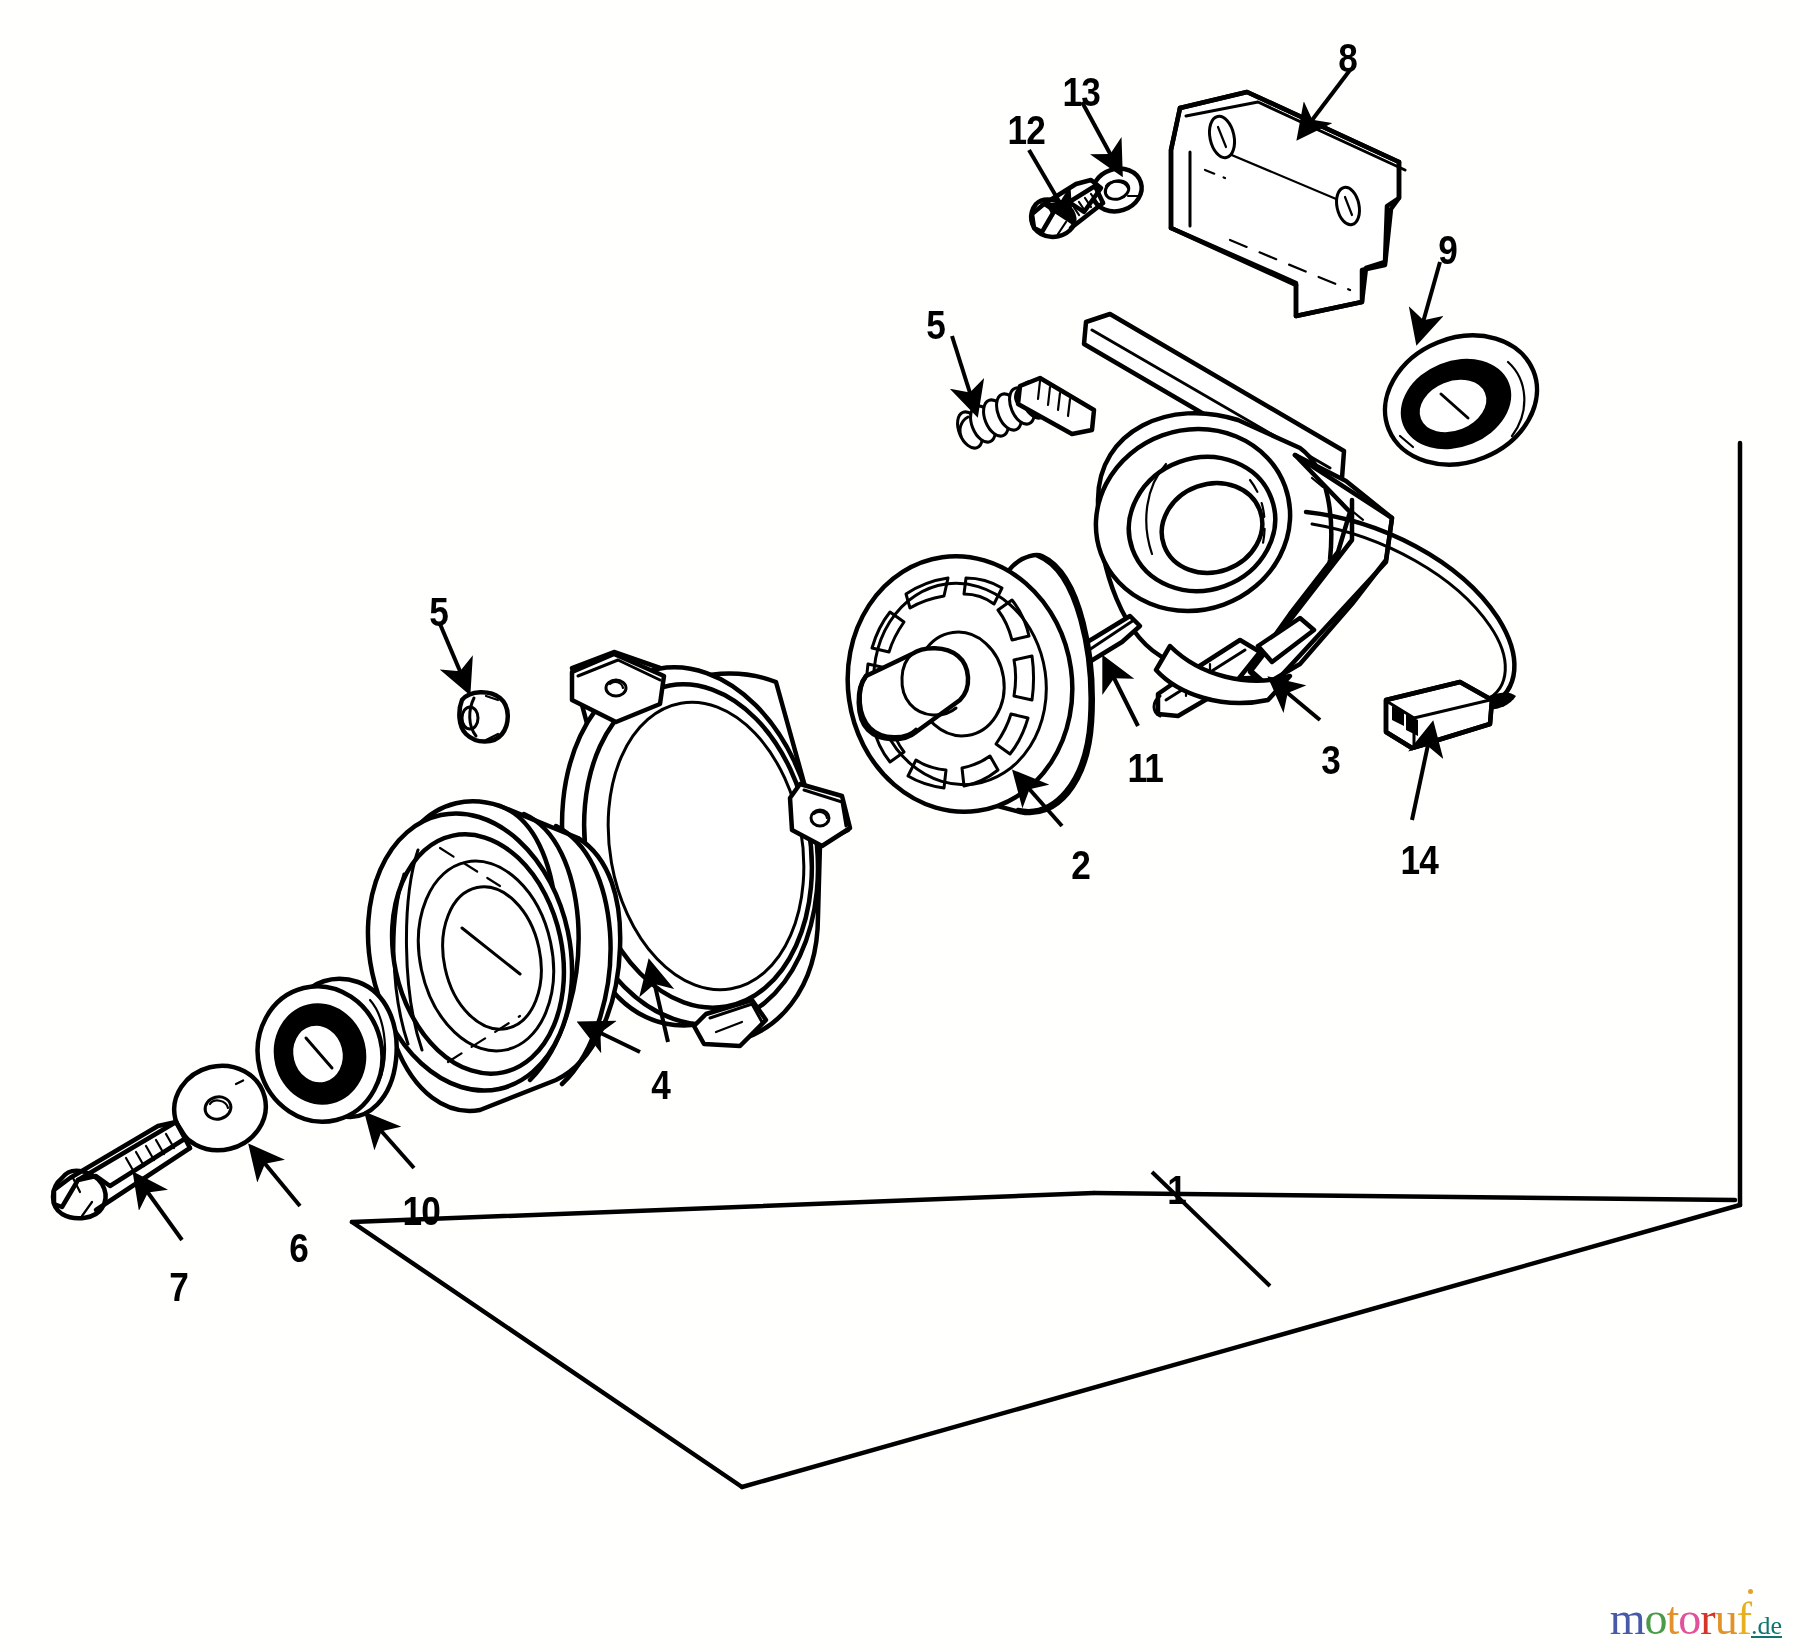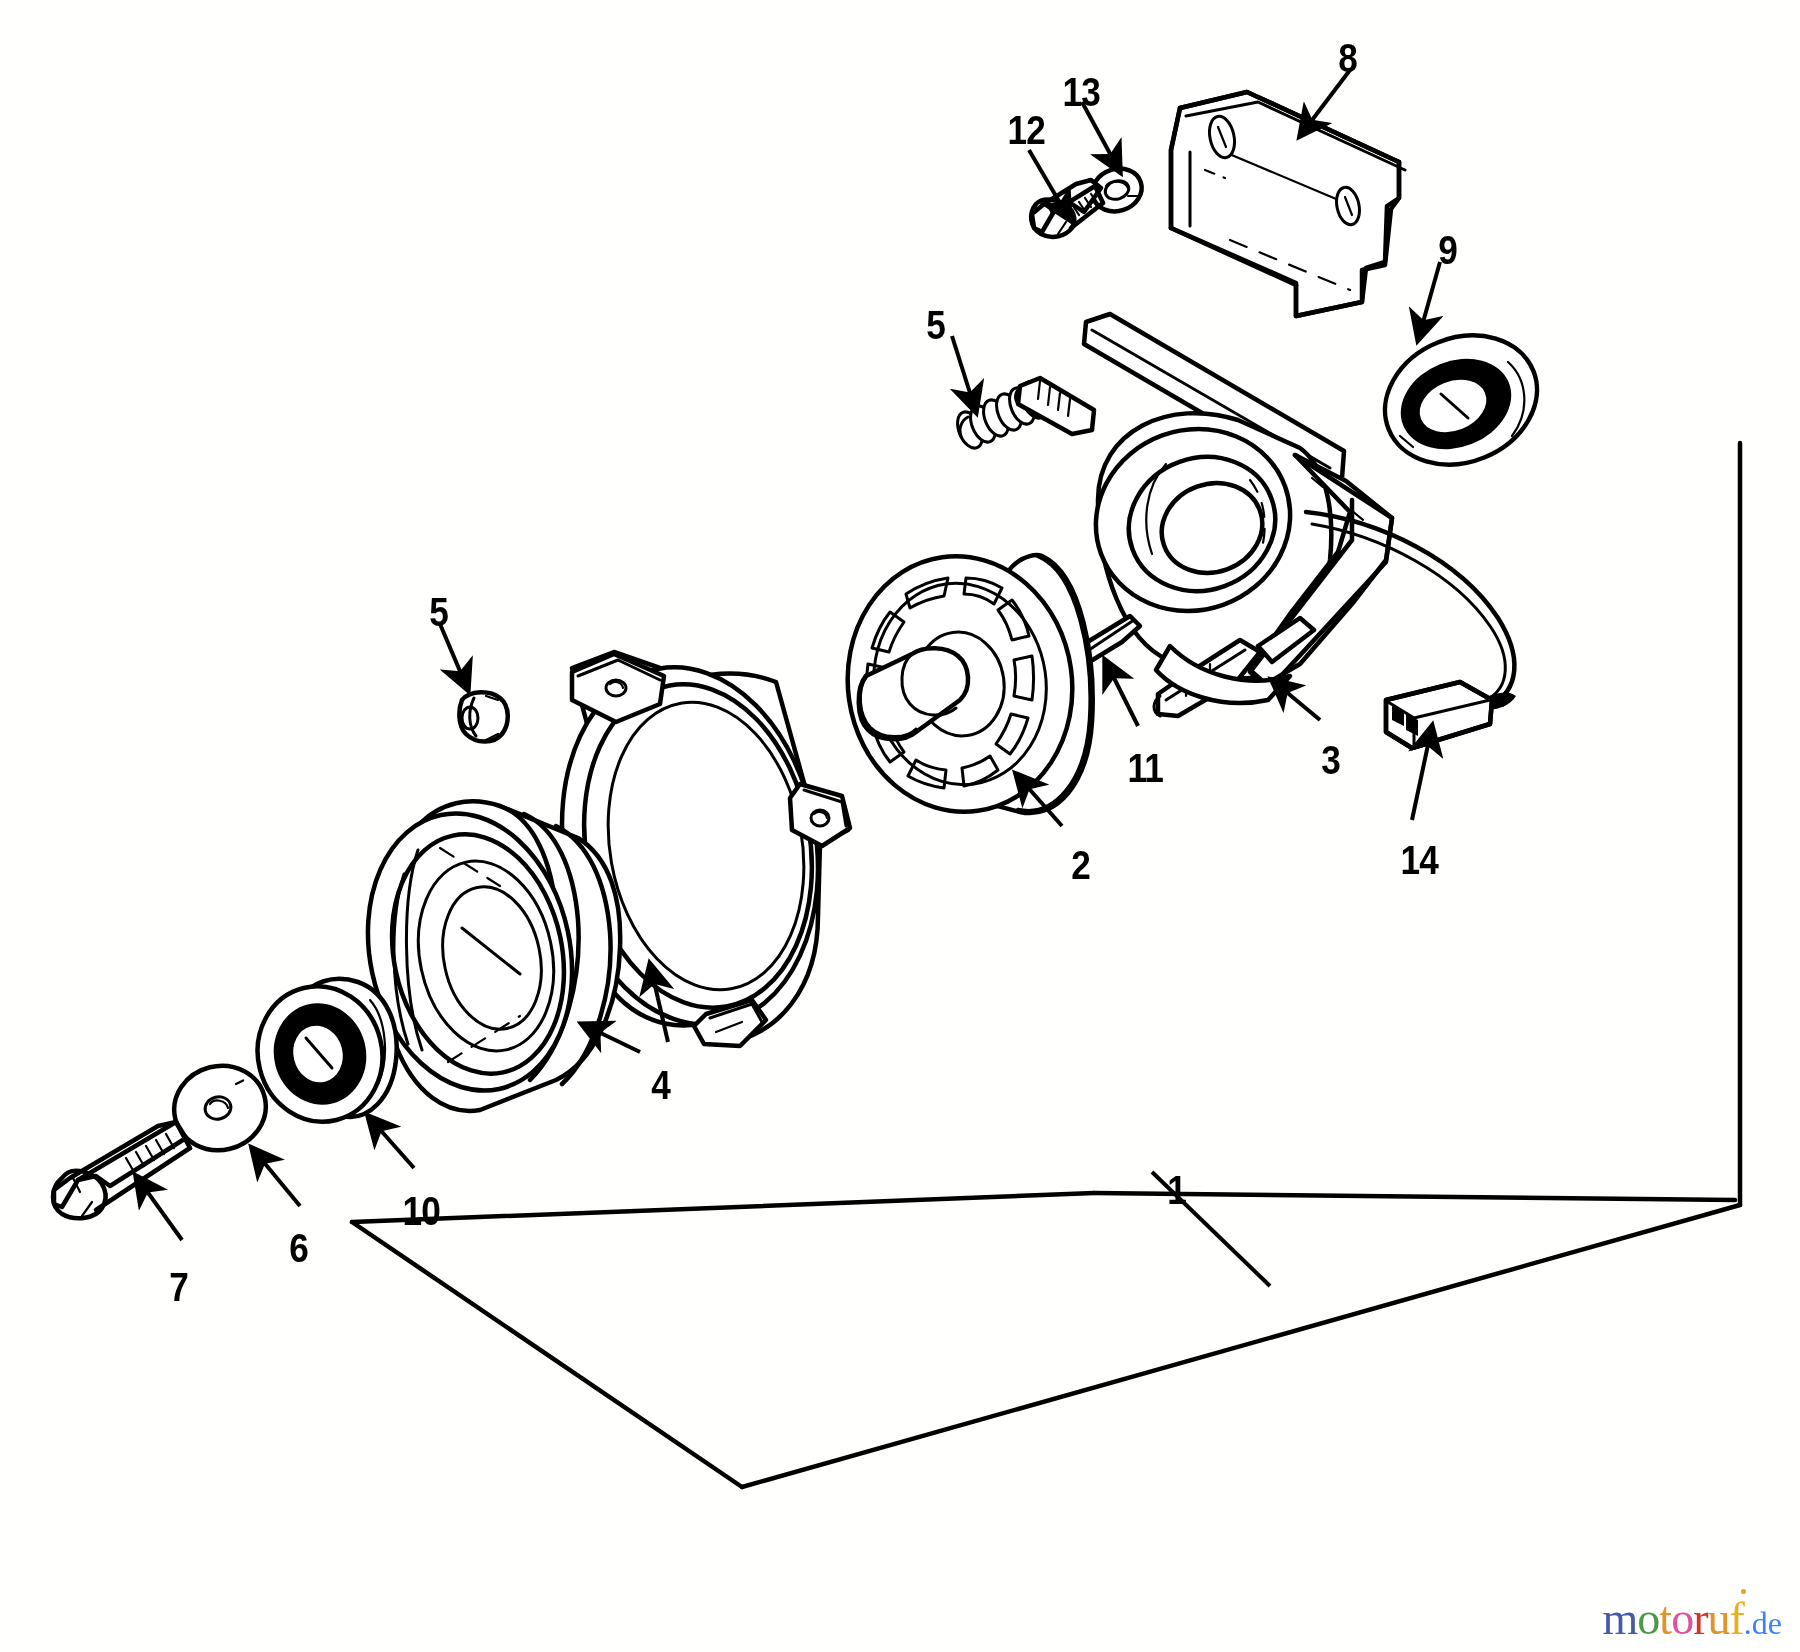--- a/index.html
+++ b/index.html
@@ -20,21 +20,21 @@
   #watermark{
     position:absolute;
     right:18px;
     bottom:10px;
     font-family:"Liberation Serif",serif;
     font-size:46px;
     letter-spacing:-1px;
     line-height:1;
     white-space:nowrap;
   }
-  #watermark .wm-suffix{font-size:32px;color:#3b82f6;letter-spacing:0;}
+  #watermark .wm-suffix{font-size:26px;color:#0f766e;letter-spacing:0;text-decoration:underline;}
   #watermark .dot{position:relative;}
   #watermark .dot::after{
     content:"";
     position:absolute;
     right:-2px;top:-4px;
     width:5px;height:5px;border-radius:50%;
     background:#e2a32a;
   }
 </style>
 </head>

